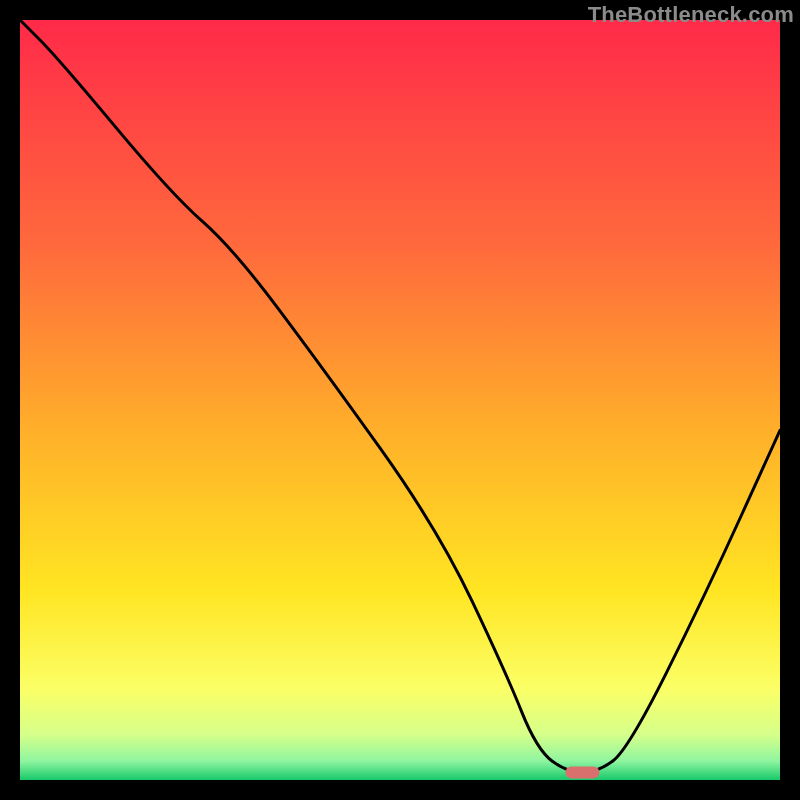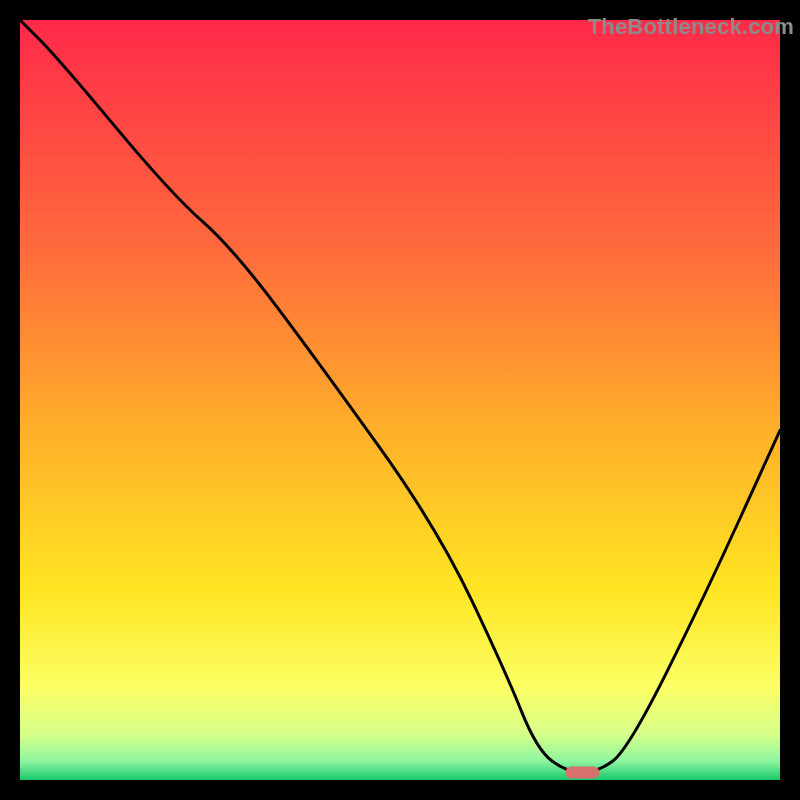--- a/index.html
+++ b/index.html
@@ -20,21 +20,21 @@
   }
   .plot {
     position: absolute;
     left: 0;
     top: 0;
     width: 760px;
     height: 760px;
   }
   .watermark {
     position: absolute;
-    top: 14px;
+    top: 2px;
     right: 6px;
     font-family: Arial, Helvetica, sans-serif;
     font-size: 22px;
     font-weight: 600;
     color: #8b8b8b;
     letter-spacing: 0.2px;
     user-select: none;
   }
   svg {
     display: block;

